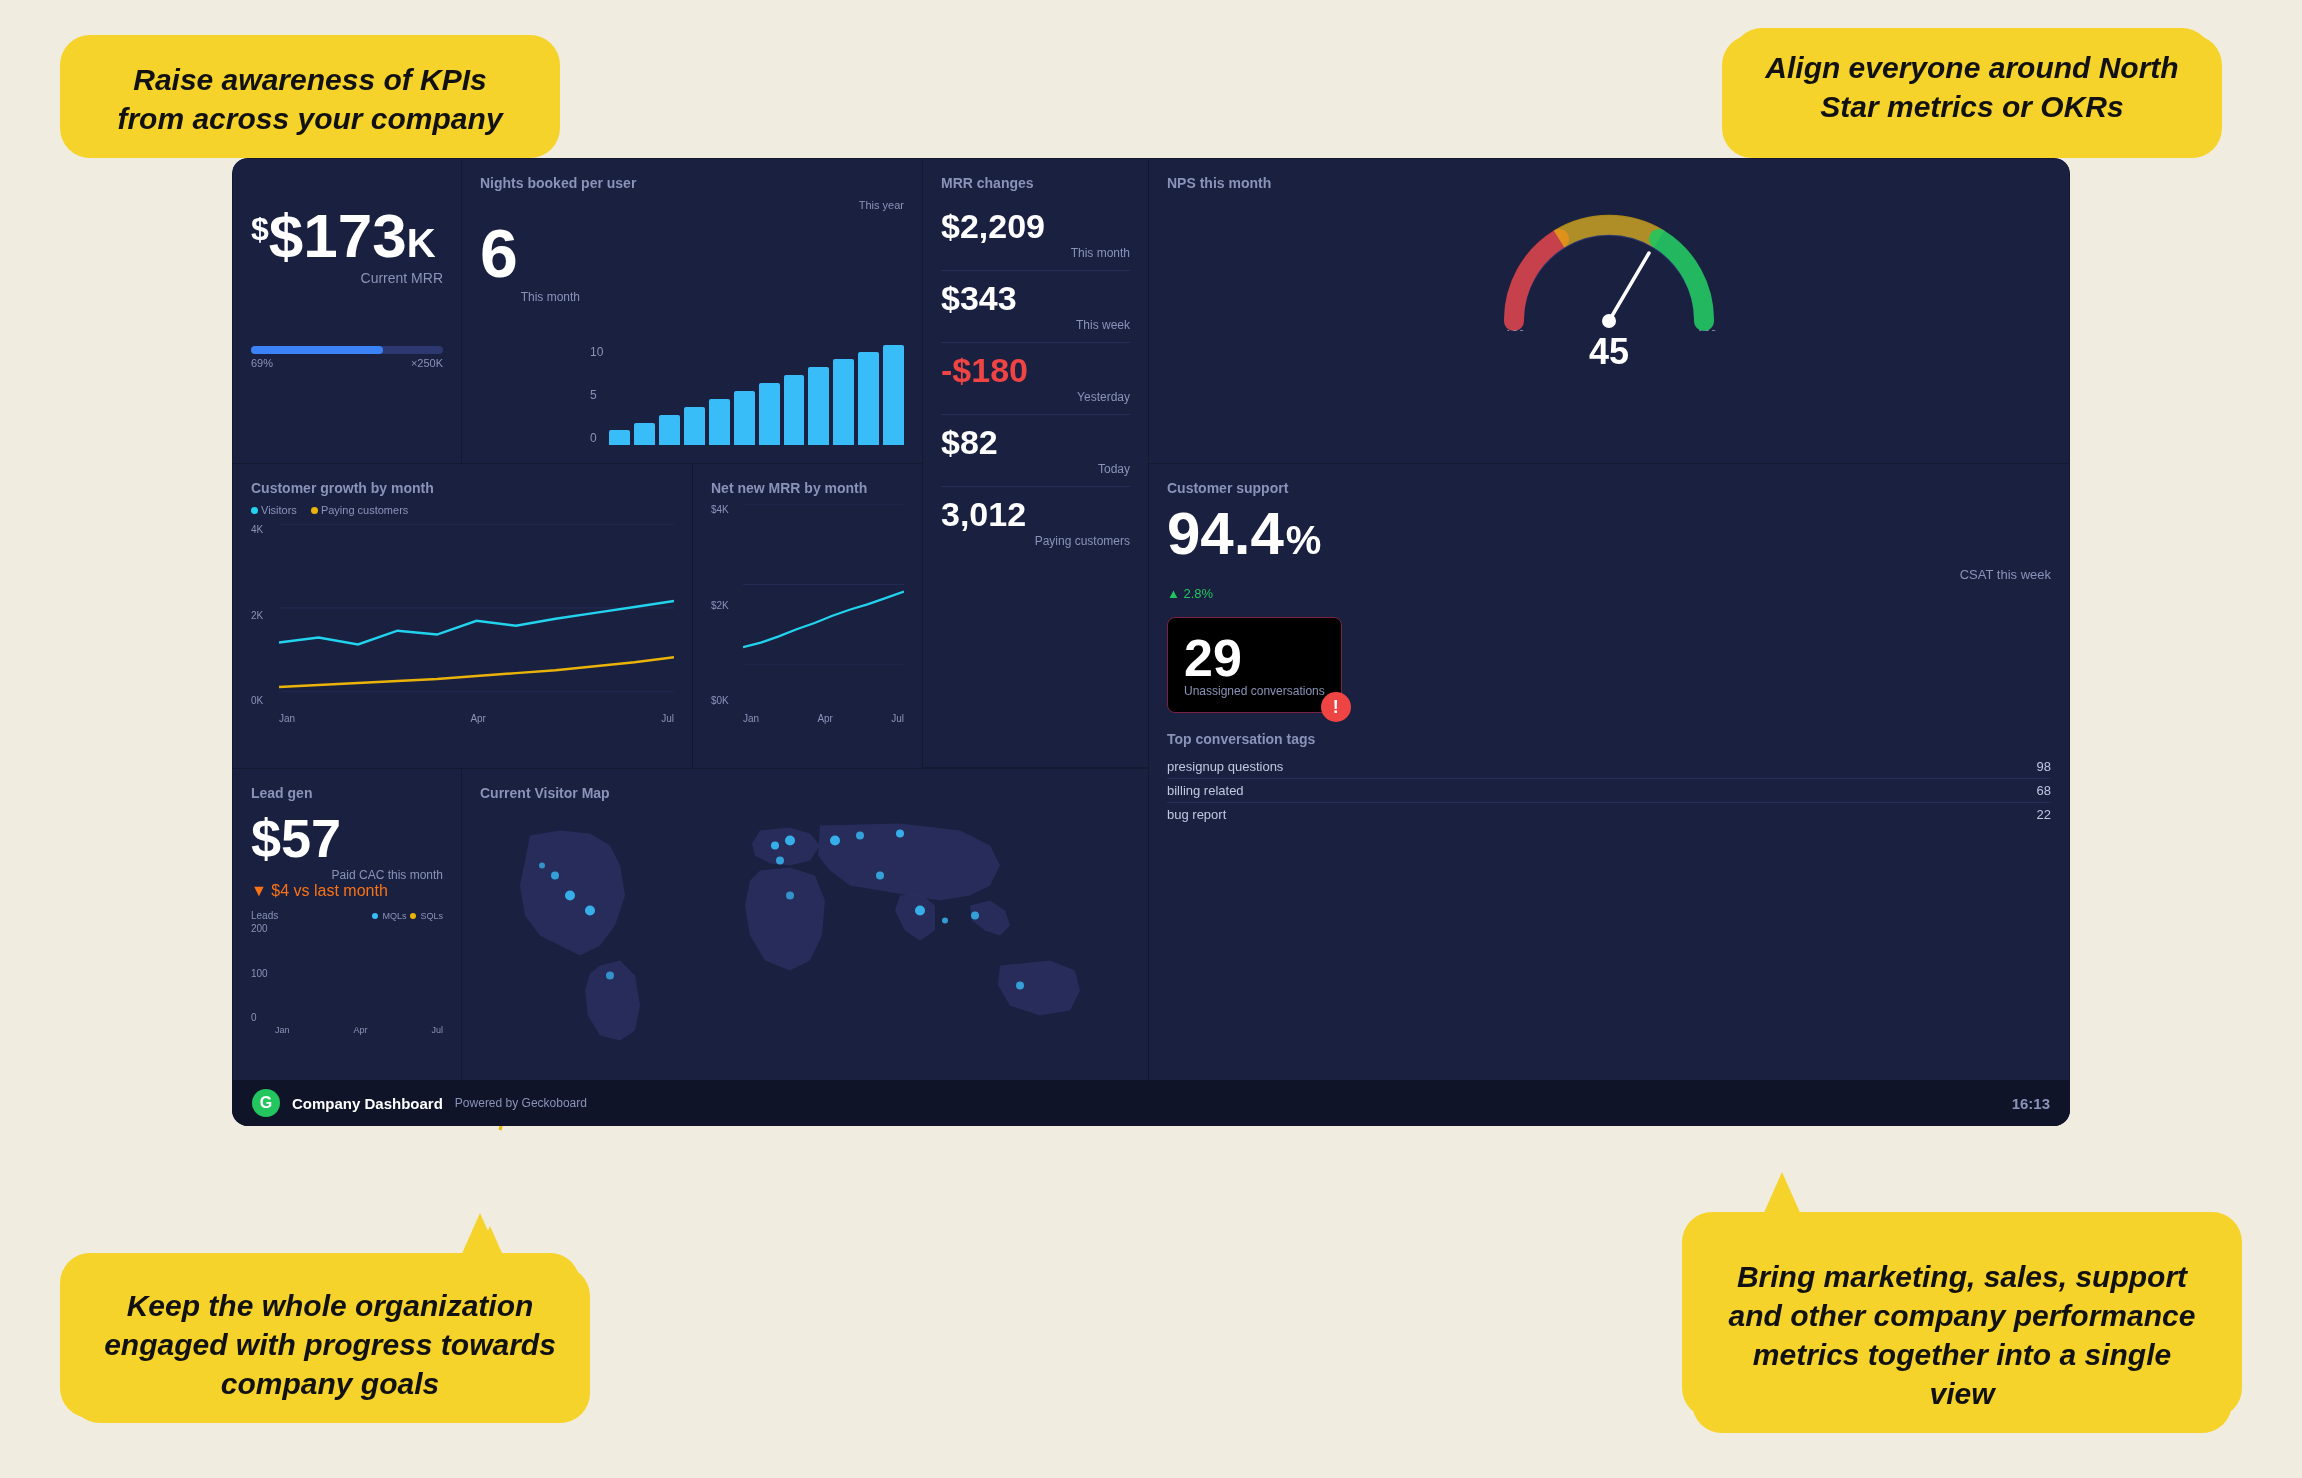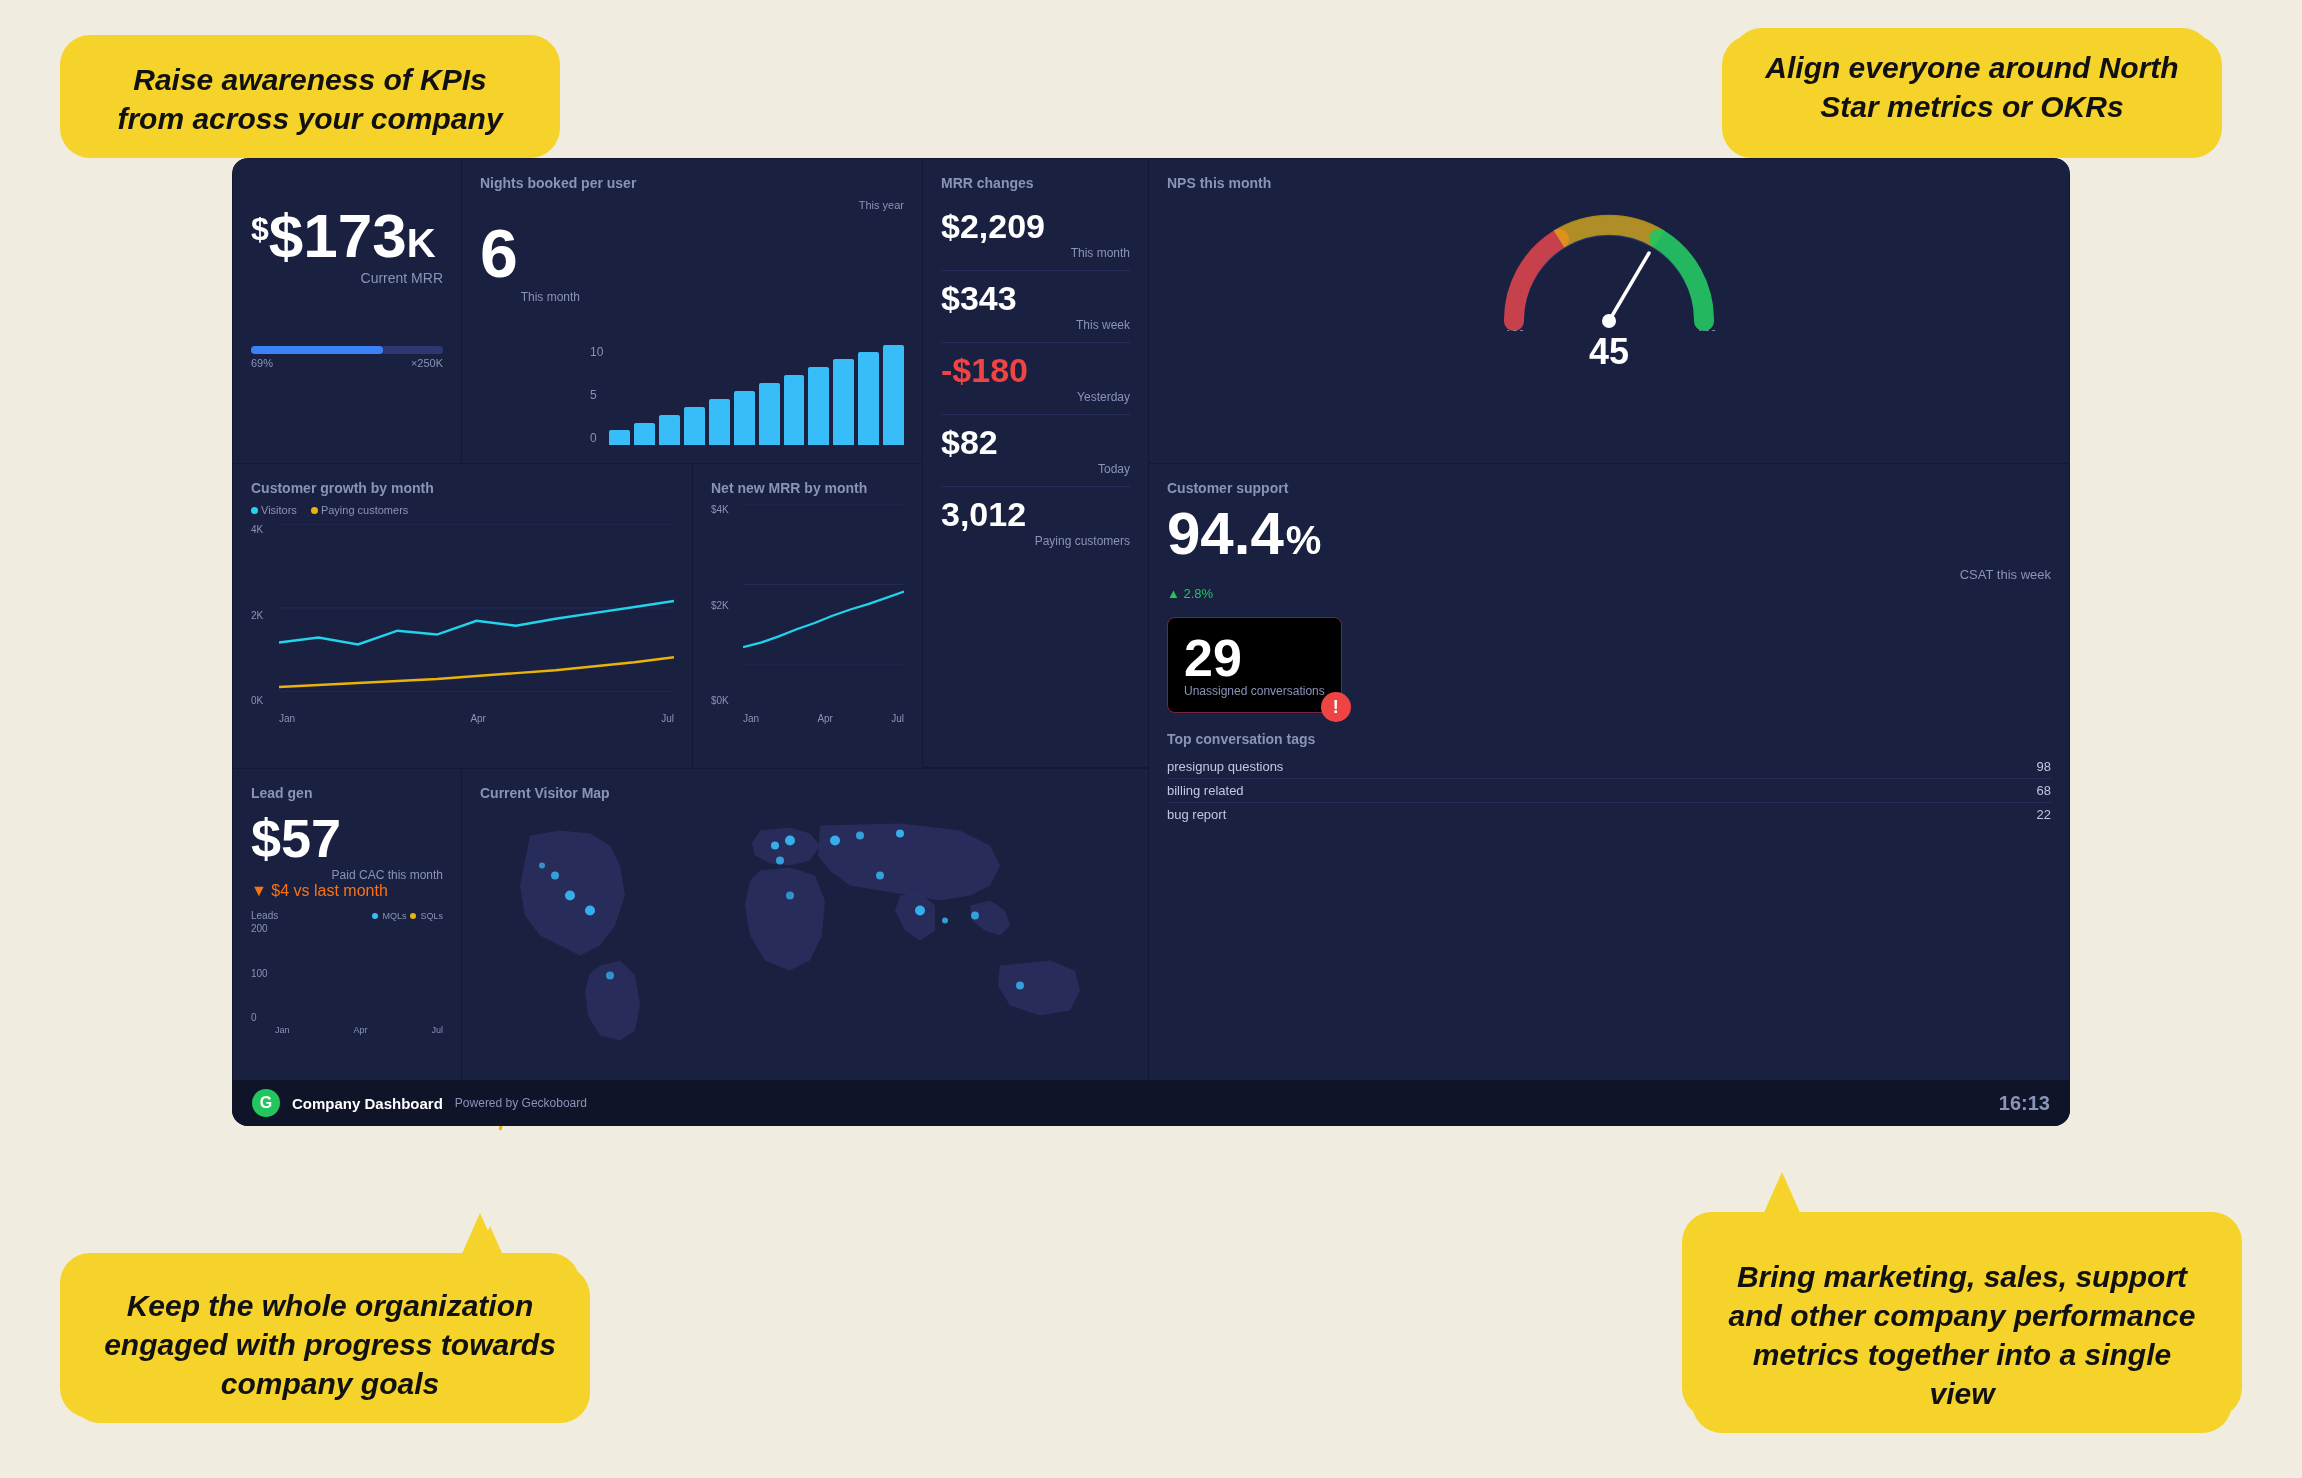--- a/index.html
+++ b/index.html
@@ -460,17 +460,17 @@
         </div>
       </div>
     </div>
 
     <div class="footer-bar">
       <div style="display:flex;align-items:center;gap:12px;">
         <div style="width:28px;height:28px;background:#22c55e;border-radius:50%;display:flex;align-items:center;justify-content:center;font-size:16px;color:#fff;font-weight:800;">G</div>
         <span style="font-size:15px;font-weight:700;color:#fff;">Company Dashboard</span>
         <span style="font-size:12px;color:#8a93b8;">Powered by Geckoboard</span>
       </div>
-      <span style="font-size:20px;color:#8a93b8;font-weight:600;">16:13</span>
+      <span style="font-size:15px;color:#8a93b8;font-weight:600;">16:13</span>
     </div>
 
   </div>
 </div>
 
 </body></html>

